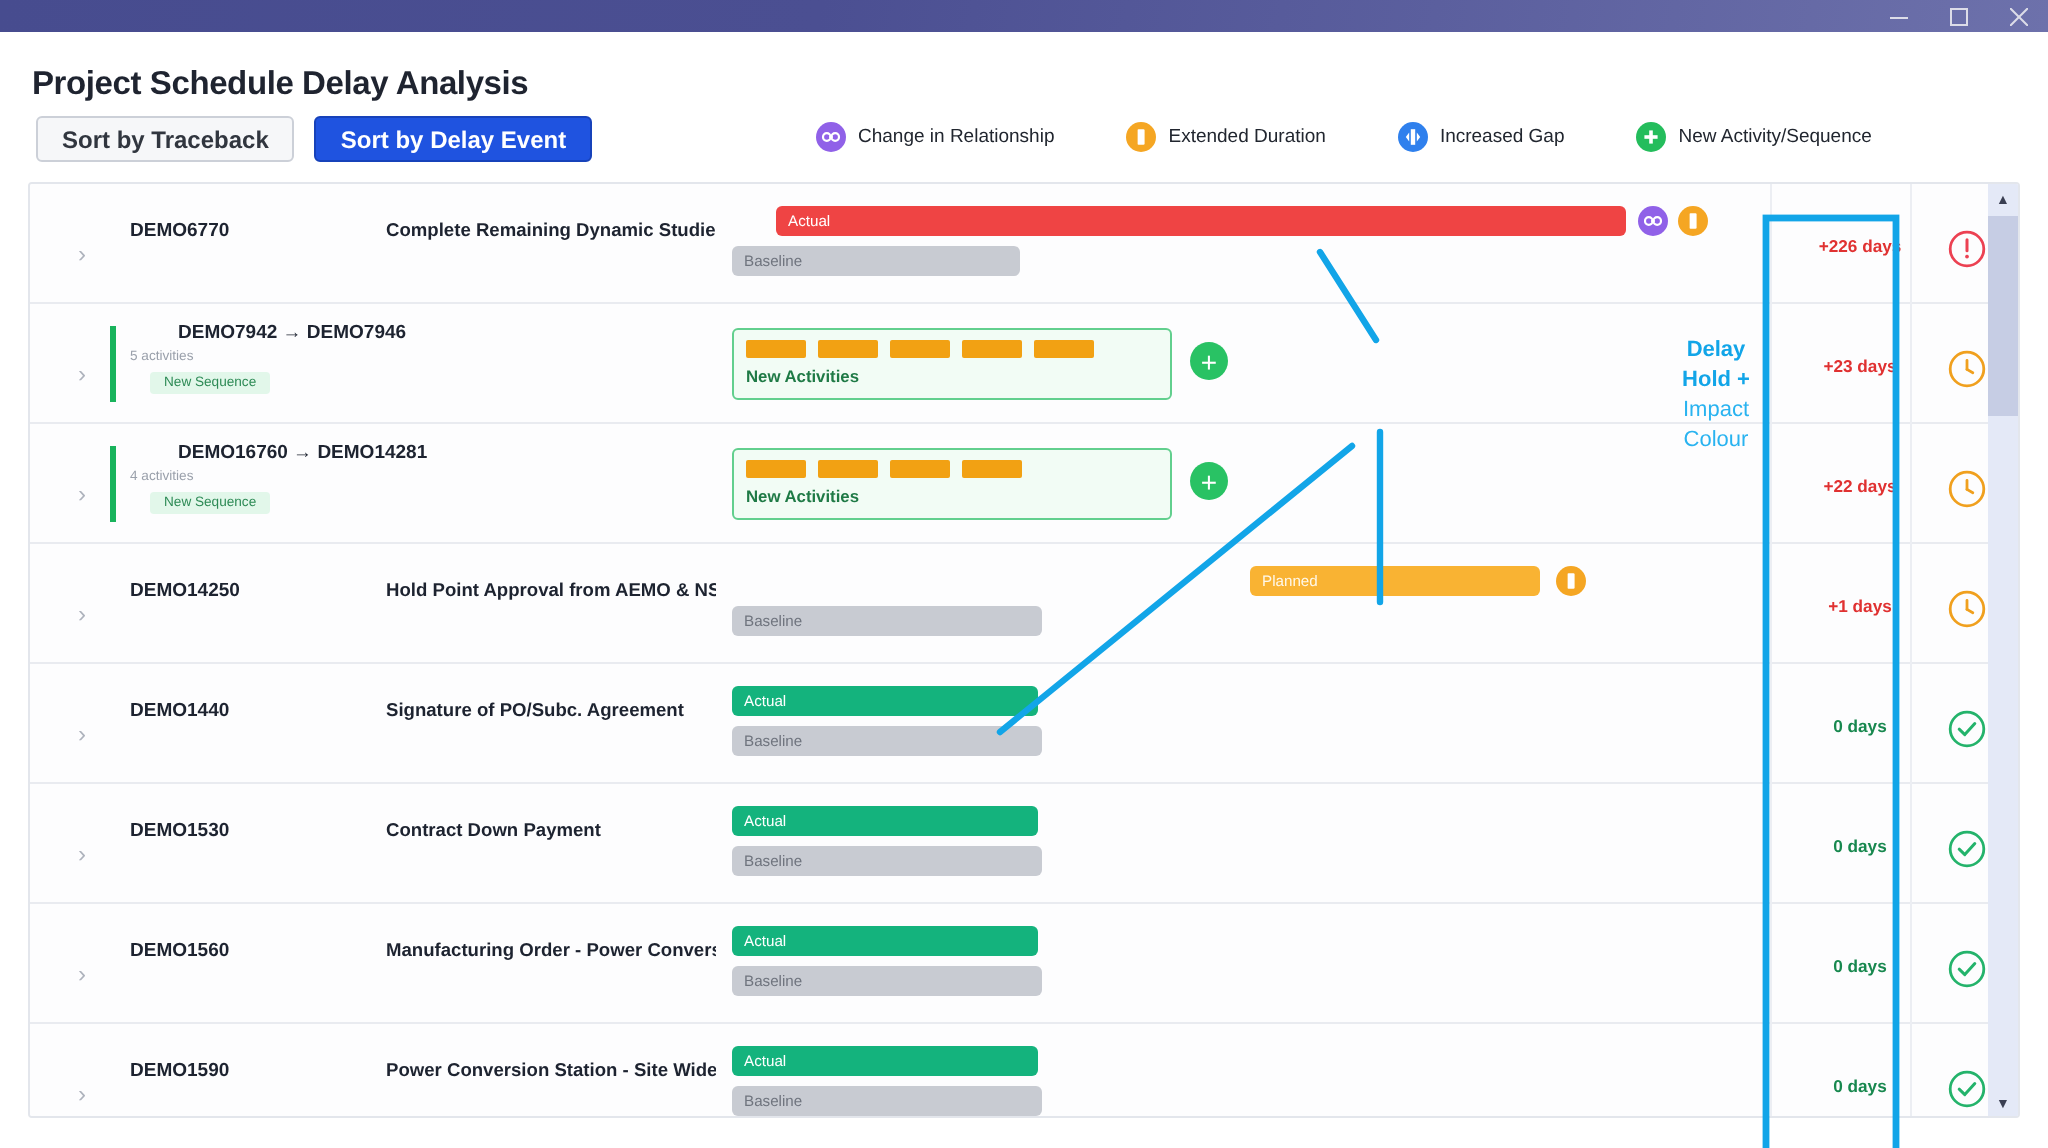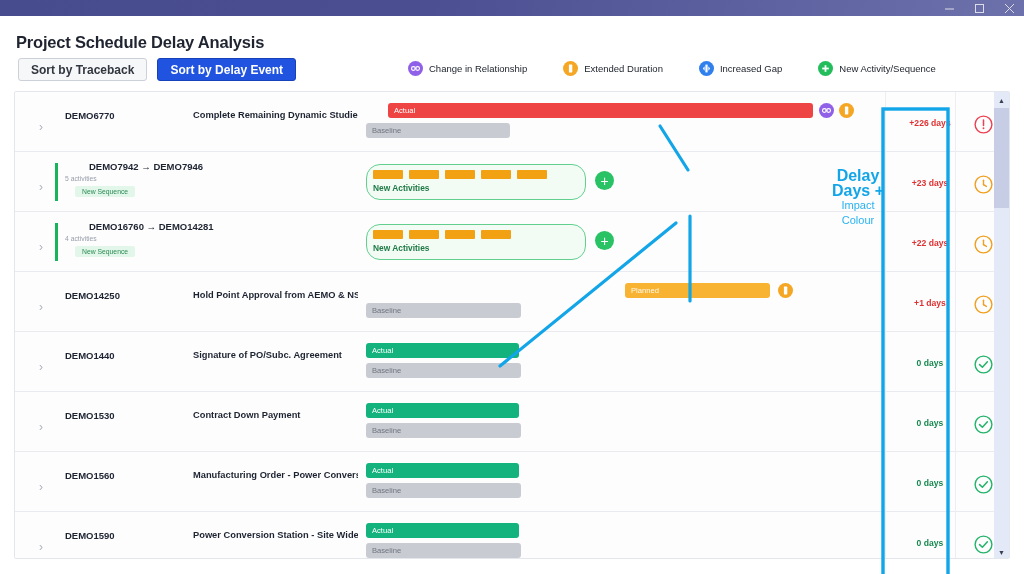--- a/index.html
+++ b/index.html
@@ -93,21 +93,21 @@
     color: #ffffff; white-space: nowrap; overflow:hidden;
   }
   .bar.baseline { background: #c8cbd2; color: #6f747e; }
   .bar.actual-red { background: #ef4444; }
   .bar.actual-green { background: #14b37d; }
   .bar.planned { background: #f9b333; color:#fff8ea; }
 
   
   .newact {
     position: absolute; left: 351px; top: 12px; width: 220px; height: 36px;
-    border: 1px solid #62cf8e; background: #f2fcf5; border-radius: 14px;
+    border: 1px solid #62cf8e; background: #f2fcf5; border-radius: 3px;
   }
   .chips { position:absolute; left: 6px; top: 5px; display: flex; gap: 6px; }
   .chip { width: 30px; height: 9px; background: #f2a113; border-radius: 1px; }
   .newact-label {
     position:absolute; left: 6px; top: 18px;
     font-size: 8.4px; font-weight: bold; color: #1f7a46;
   }
   .plusbtn {
     position:absolute; left: 580px; top: 19px;
     width: 19px; height: 19px; border-radius: 50%; background: #29c264;
@@ -130,21 +130,21 @@
   .delaycol.green { color: #18884f; }
 
   .statuscol { position:absolute; left: 958px; top: 22px; width: 22px; height: 22px; }
 
   
   .vsep { position:absolute; top:0; width:1px; height: 468px; background: #eceef3; }
 
   
   .overlay { position:absolute; left:0; top:0; width: 1024px; height: 558px; pointer-events:none; }
   .callout { position:absolute; text-align:center; line-height: 15px; }
-  .callout .t1 { font-size: 16px; font-weight: bold; color: #12a5e8; display:block; }
+  .callout .t1 { font-size: 11px; font-weight: bold; color: #12a5e8; display:block; }
   .callout .t2 { font-size: 11px; color: #29b3f0; display:block; }
 
   
   .sbtrack {
     position:absolute; right: 0px; top: 0px; width: 15px; height: 468px;
     background: #e4e9f7;
   }
   .sbthumb { position:absolute; right:0px; top: 16px; width: 15px; height: 100px; background: #c6cde4; }
   .sbarrow {
     position:absolute; right:0; width:15px; height:16px; background:#e4e9f7;
@@ -413,18 +413,18 @@
     <line x1="690" y1="200" x2="690" y2="285" stroke="#12a5e8" stroke-width="3.2" stroke-linecap="round"></line>
 
     <line x1="676" y1="207" x2="500" y2="350" stroke="#12a5e8" stroke-width="3.2" stroke-linecap="round"></line>
 
     <rect x="883" y="93" width="65" height="470" fill="none" stroke="#12a5e8" stroke-width="3.4"></rect>
   </svg>
 
 
   <div class="callout" style="left:822px; top:152px; width:72px;">
     <span class="t1">Delay</span>
-    <span class="t1">Days +</span>
+    <span class="t1">Hold +</span>
     <span class="t2">Impact</span>
     <span class="t2">Colour</span>
   </div>
 
 </div>
 
 </body></html>

